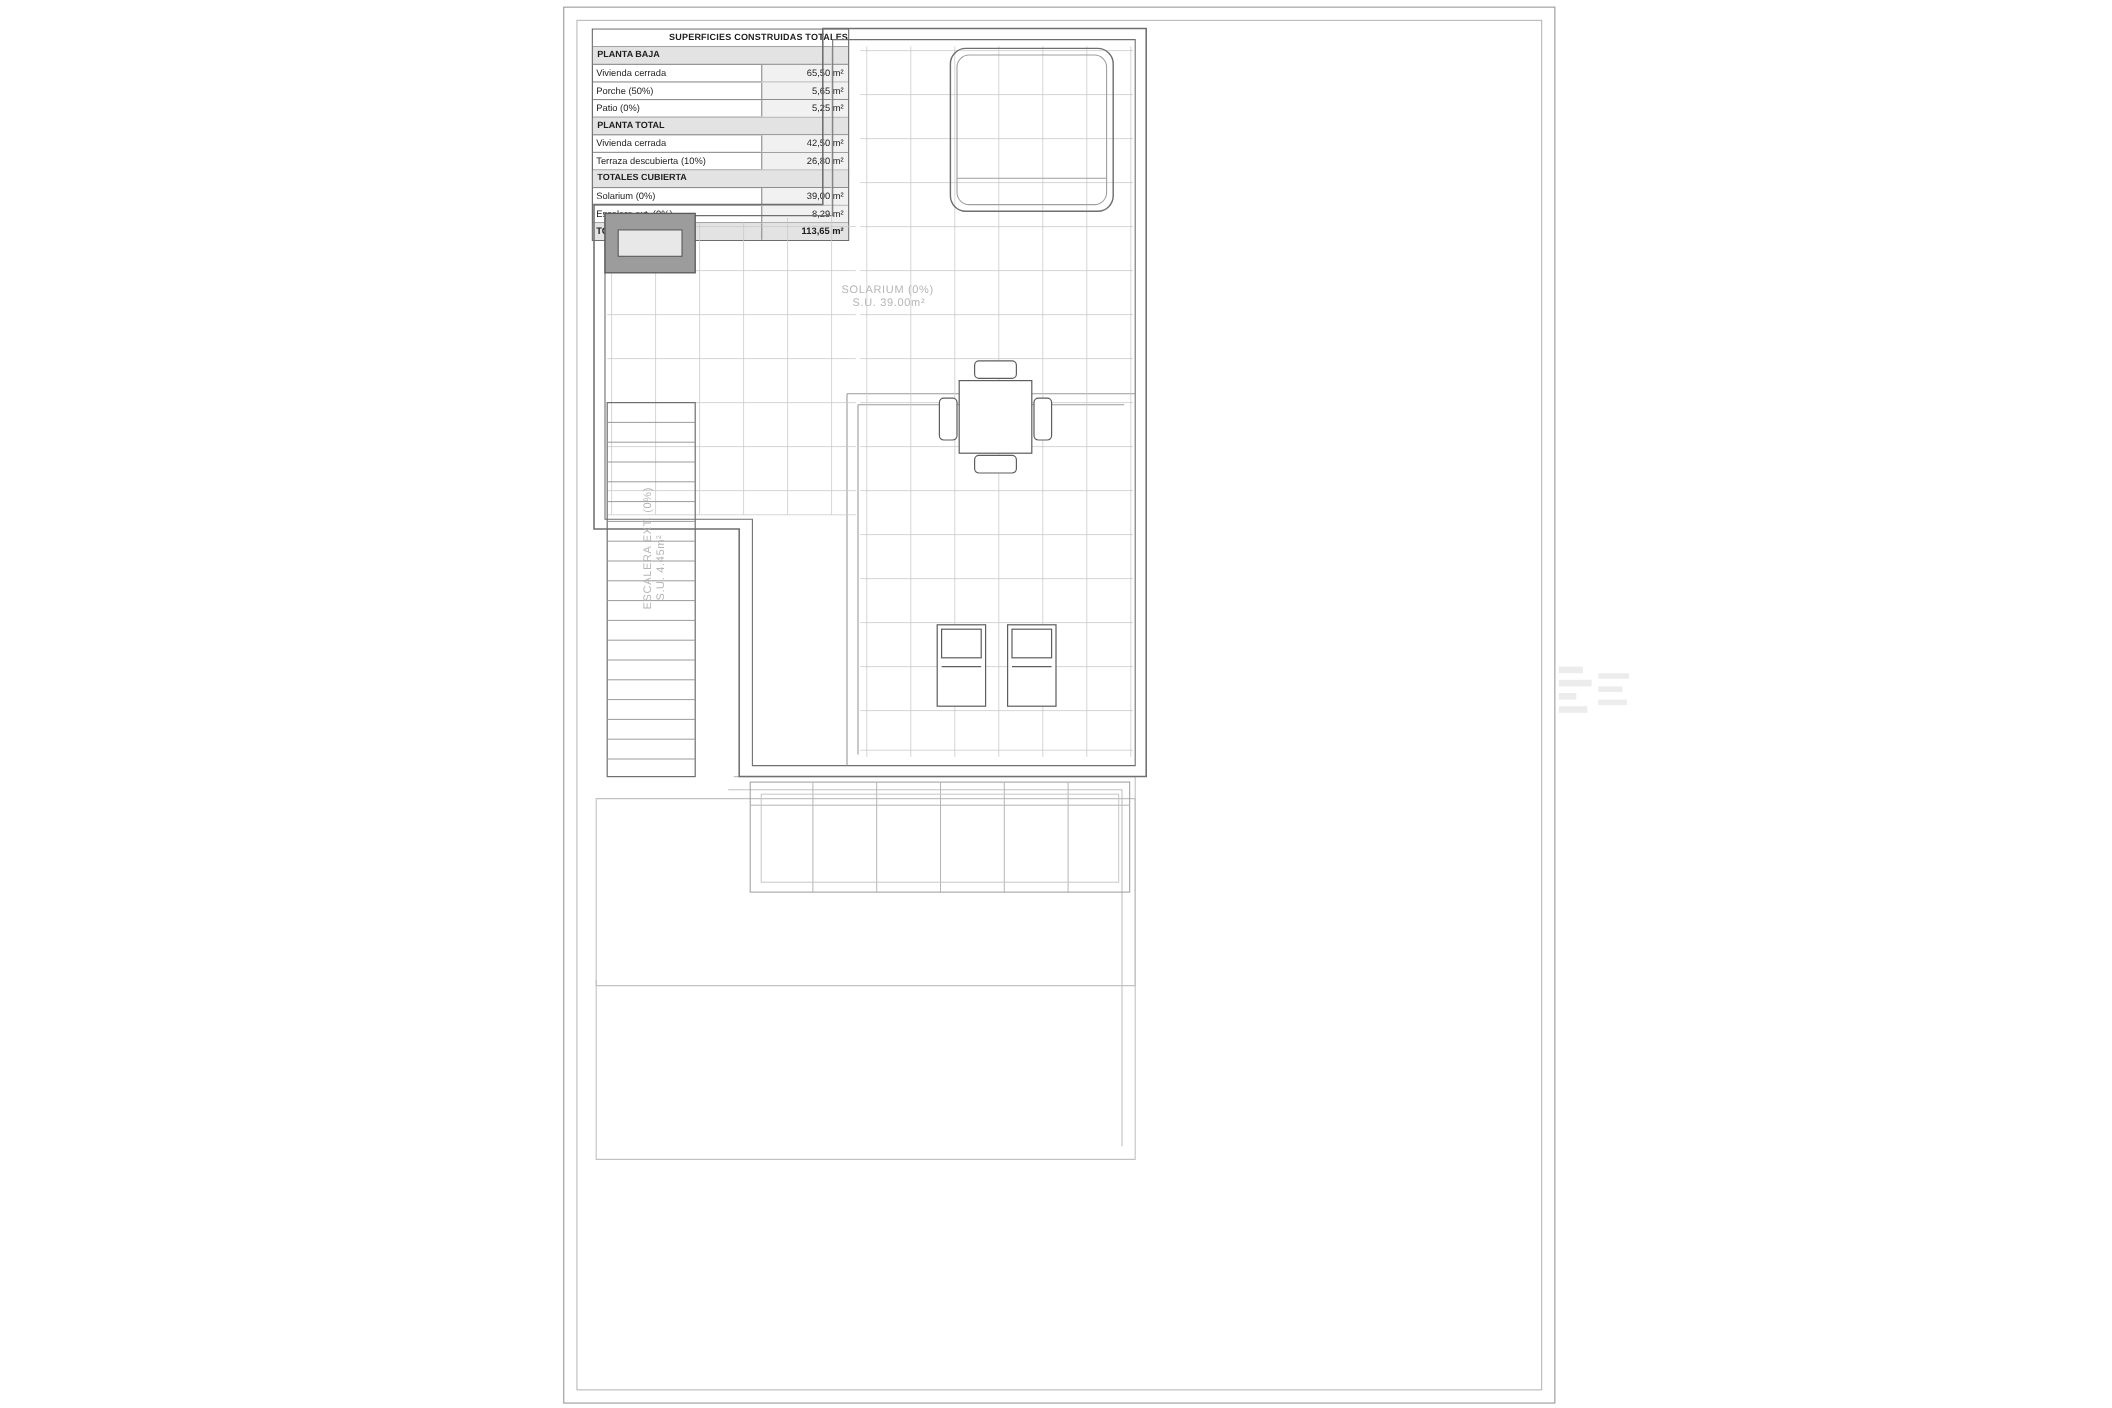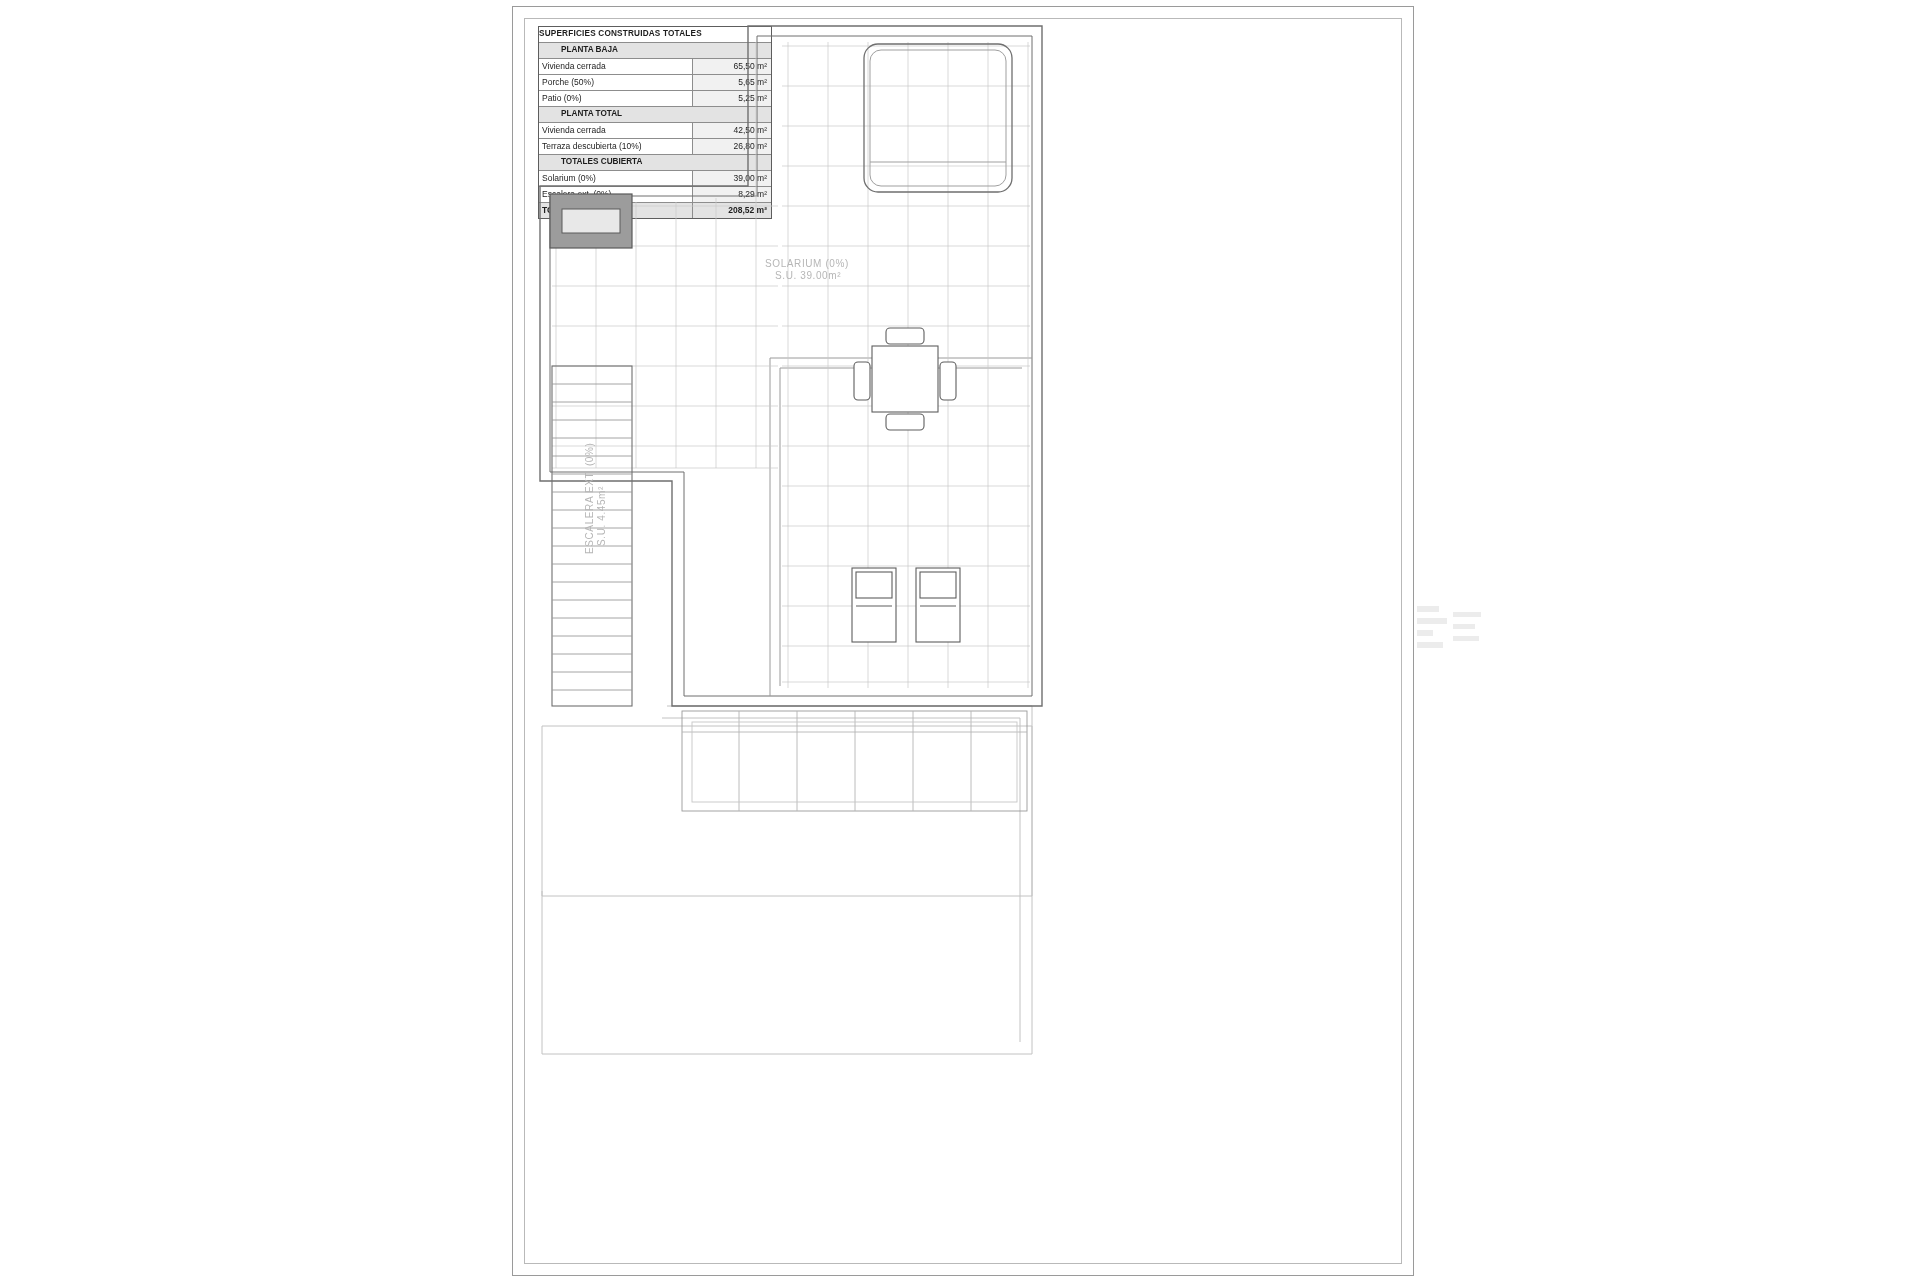--- a/index.html
+++ b/index.html
@@ -9,22 +9,22 @@
 
   
   .page-frame{position:absolute;left:512px;top:6px;width:900px;height:1268px;border:1px solid #9a9a9a;background:#ffffff;}
   .page-frame-inner{position:absolute;left:524px;top:18px;width:876px;height:1244px;border:1px solid #b9b9b9;}
 
   
   .surf-table{position:absolute;left:538px;top:26px;width:232px;border:1px solid #5d5d5d;background:#ffffff;
               font-size:8.5px;color:#1d1d1d;line-height:1;}
   .surf-table .row{display:flex;border-bottom:1px solid #8d8d8d;height:15px;align-items:center;}
   .surf-table .row:last-child{border-bottom:none;}
-  .surf-table .title{justify-content:flex-start;font-weight:bold;font-size:8.2px;letter-spacing:.2px;background:#ffffff;}
-  .surf-table .section{background:#e3e3e3;font-weight:bold;padding-left:19px;font-size:8.2px;}
+  .surf-table .title{justify-content:flex-end;font-weight:bold;font-size:8.2px;letter-spacing:.2px;background:#ffffff;}
+  .surf-table .section{background:#e3e3e3;font-weight:bold;padding-left:1px;font-size:8.2px;}
   .surf-table .cell-l{flex:1;padding-left:3px;white-space:nowrap;overflow:hidden;}
   .surf-table .cell-r{width:74px;text-align:right;padding-right:4px;border-left:1px solid #8d8d8d;height:100%;
                       display:flex;align-items:center;justify-content:flex-end;background:#f1f1f1;}
   .surf-table .row.total{background:#e3e3e3;font-weight:bold;}
   .surf-table .row.total .cell-r{background:#e3e3e3;font-weight:bold;}
 
   
   #plan{position:absolute;left:512px;top:6px;width:900px;height:1268px;}
 
   .lbl{position:absolute;color:#b6b6b6;font-size:10px;letter-spacing:.6px;white-space:nowrap;}
@@ -81,21 +81,21 @@
       <span class="cell-l">Solarium (0%)</span>
       <span class="cell-r">39,00 m²</span>
     </div>
     <div class="row">
       <span class="cell-l">Escalera ext. (0%)</span>
       <span class="cell-r">8,29 m²</span>
     </div>
 
     <div class="row total">
       <span class="cell-l">TOTAL</span>
-      <span class="cell-r">208,52 m²</span>
+      <span class="cell-r">113,65 m²</span>
     </div>
   </div>
 
   <div id="plan">
     <svg width="900" height="1268" viewBox="0 0 900 1268" xmlns="http://www.w3.org/2000/svg">
 
       <g fill="none" stroke="#8d8d8d" stroke-width="1">
 
         <g stroke="#c2c2c2">
           <path d="M30 1050 L520 1050 L520 880 L30 880 Z" transform="translate(0,-160)"></path>

